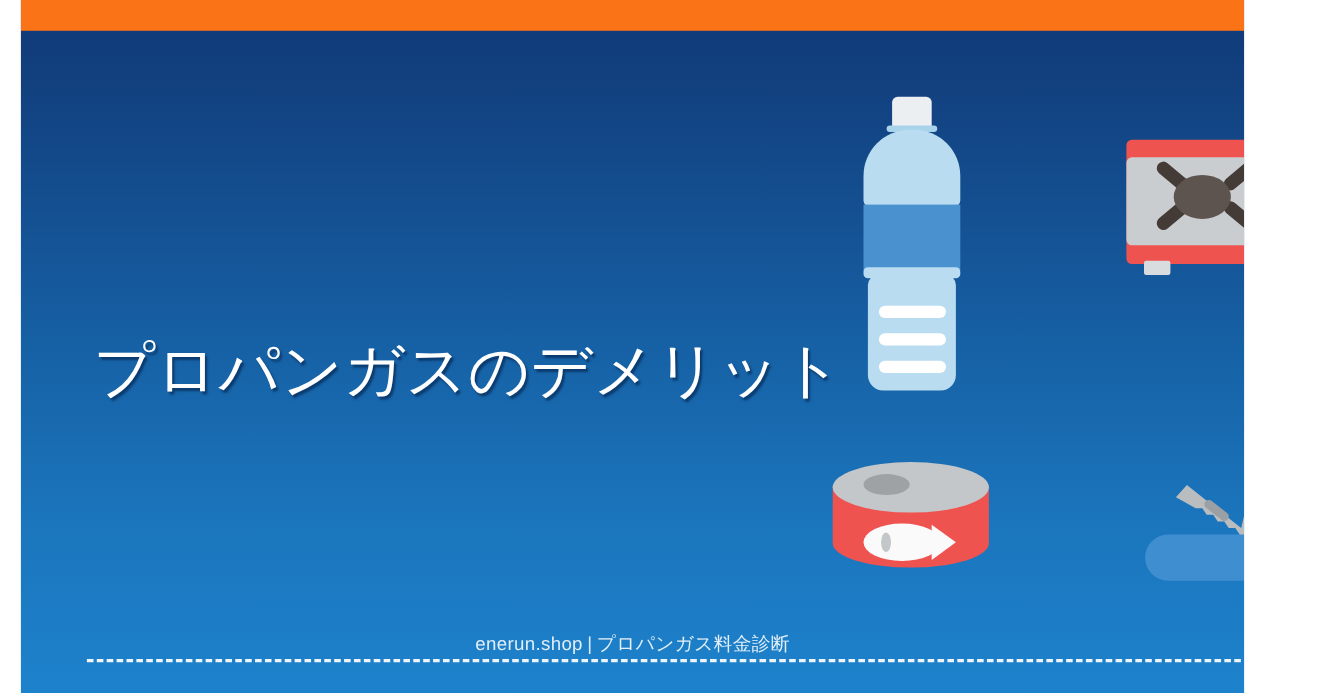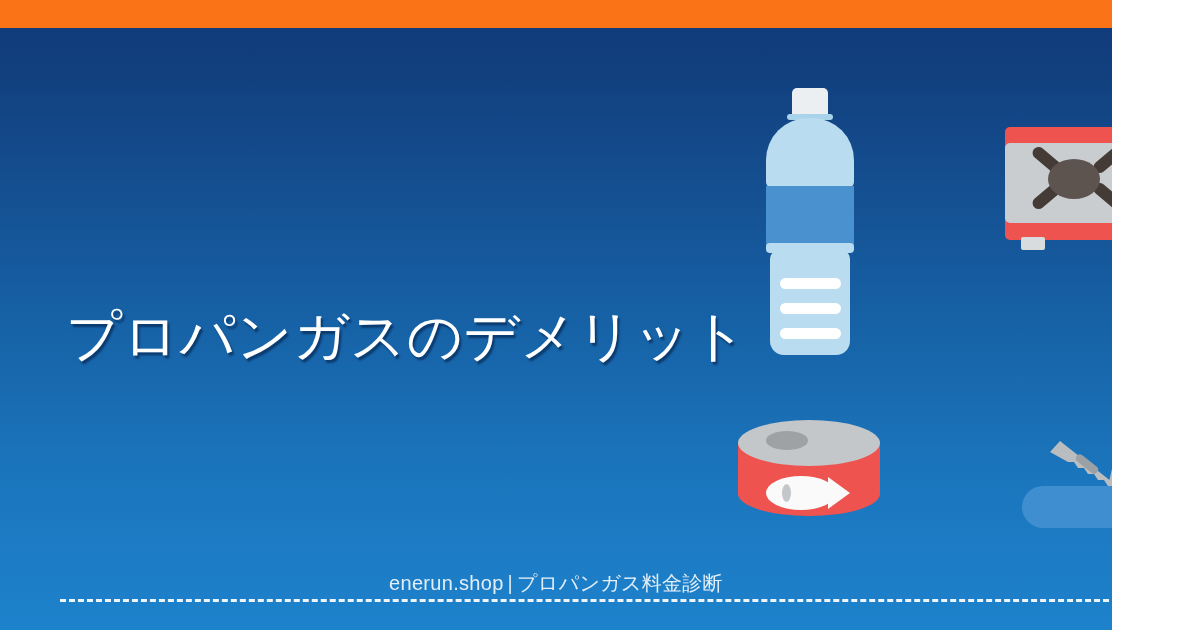--- a/index.html
+++ b/index.html
@@ -12,20 +12,21 @@
     overflow: hidden;
     font-family: "Liberation Sans", "DejaVu Sans", sans-serif;
   }
 
   .slide {
     position: relative;
     width: 1112px;
     height: 630px;
     background: linear-gradient(to bottom, #10397a 0%, #12407f 12%, #165fa3 48%, #1b76bd 76%, #1d82cc 100%);
     overflow: hidden;
+    margin-left: 19px;
   }
 
   
   .accent-bar {
     position: absolute;
     left: 0;
     top: 0;
     width: 1200px;
     height: 28px;
     background: #fa7316;
@@ -46,21 +47,21 @@
   }
 
   
   .footer {
     position: absolute;
     left: 0;
     right: 0;
     bottom: 33px;
     text-align: center;
     color: #e2eef8;
-    font-size: 20px;
+    font-size: 17px;
     letter-spacing: 0.3px;
     white-space: nowrap;
   }
   .footer .sep { padding: 0 4px; color: #dbeaf6; }
 
   .footer-rule {
     position: absolute;
     left: 60px;
     width: 1085px;
     bottom: 28px;

